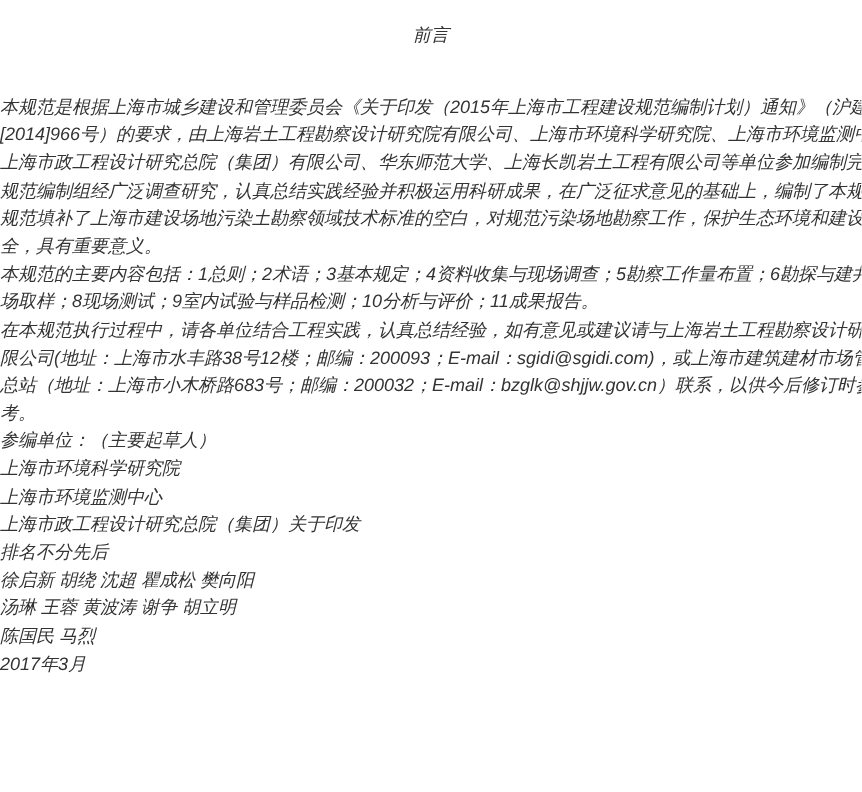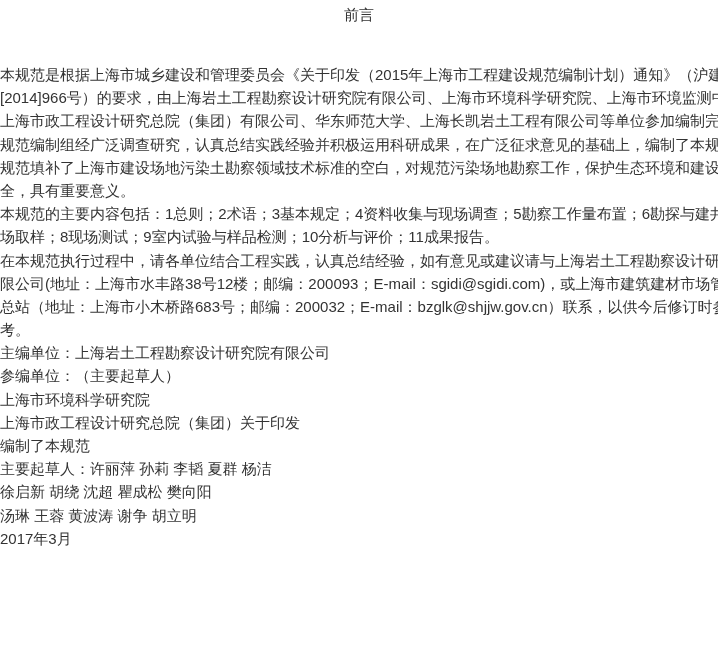--- a/index.html
+++ b/index.html
@@ -6,25 +6,26 @@
     margin: 0;
     padding: 0;
     background: #ffffff;
   }
   .page {
     position: relative;
     width: 718px;
     height: 660px;
     overflow: hidden;
     box-sizing: border-box;
-    padding-top: 5px;
+    padding-top: 20px;
     background: #ffffff;
     font-family: "Liberation Sans", "DejaVu Sans", sans-serif;
     font-size: 15px;
     color: #333333;
+    font-style: italic;
   }
   .title {
     margin: 0;
     font-size: 15px;
     font-weight: normal;
     text-align: center;
     line-height: 20px;
     color: #333333;
   }
   .body {
@@ -48,23 +49,23 @@
       <div class="line">上海市政工程设计研究总院（集团）有限公司、华东师范大学、上海长凯岩土工程有限公司等单位参加编制完成。</div>
       <div class="line">规范编制组经广泛调查研究，认真总结实践经验并积极运用科研成果，在广泛征求意见的基础上，编制了本规范。本</div>
       <div class="line">规范填补了上海市建设场地污染土勘察领域技术标准的空白，对规范污染场地勘察工作，保护生态环境和建设工程安</div>
       <div class="line">全，具有重要意义。</div>
       <div class="line">本规范的主要内容包括：1总则；2术语；3基本规定；4资料收集与现场调查；5勘察工作量布置；6勘探与建井；7现</div>
       <div class="line">场取样；8现场测试；9室内试验与样品检测；10分析与评价；11成果报告。</div>
       <div class="line">在本规范执行过程中，请各单位结合工程实践，认真总结经验，如有意见或建议请与上海岩土工程勘察设计研究院有</div>
       <div class="line">限公司(地址：上海市水丰路38号12楼；邮编：200093；E-mail：sgidi@sgidi.com)，或上海市建筑建材市场管理</div>
       <div class="line">总站（地址：上海市小木桥路683号；邮编：200032；E-mail：bzglk@shjjw.gov.cn）联系，以供今后修订时参</div>
       <div class="line">考。</div>
-      <div class="line">主编单位：上海岩土工程勘察设计研究院有限公司</div>
       <div class="line">参编单位：（主要起草人）</div>
       <div class="line">上海市环境科学研究院</div>
+      <div class="line">上海市环境监测中心</div>
       <div class="line">上海市政工程设计研究总院（集团）关于印发</div>
-      <div class="line">编制了本规范</div>
-      <div class="line">主要起草人：许丽萍 孙莉 李韬 夏群 杨洁</div>
+      <div class="line">排名不分先后</div>
       <div class="line">徐启新 胡绕 沈超 瞿成松 樊向阳</div>
       <div class="line">汤琳 王蓉 黄波涛 谢争 胡立明</div>
+      <div class="line">陈国民 马烈</div>
       <div class="line">2017年3月</div>
     </div>
 </div>
 
 </body></html>

